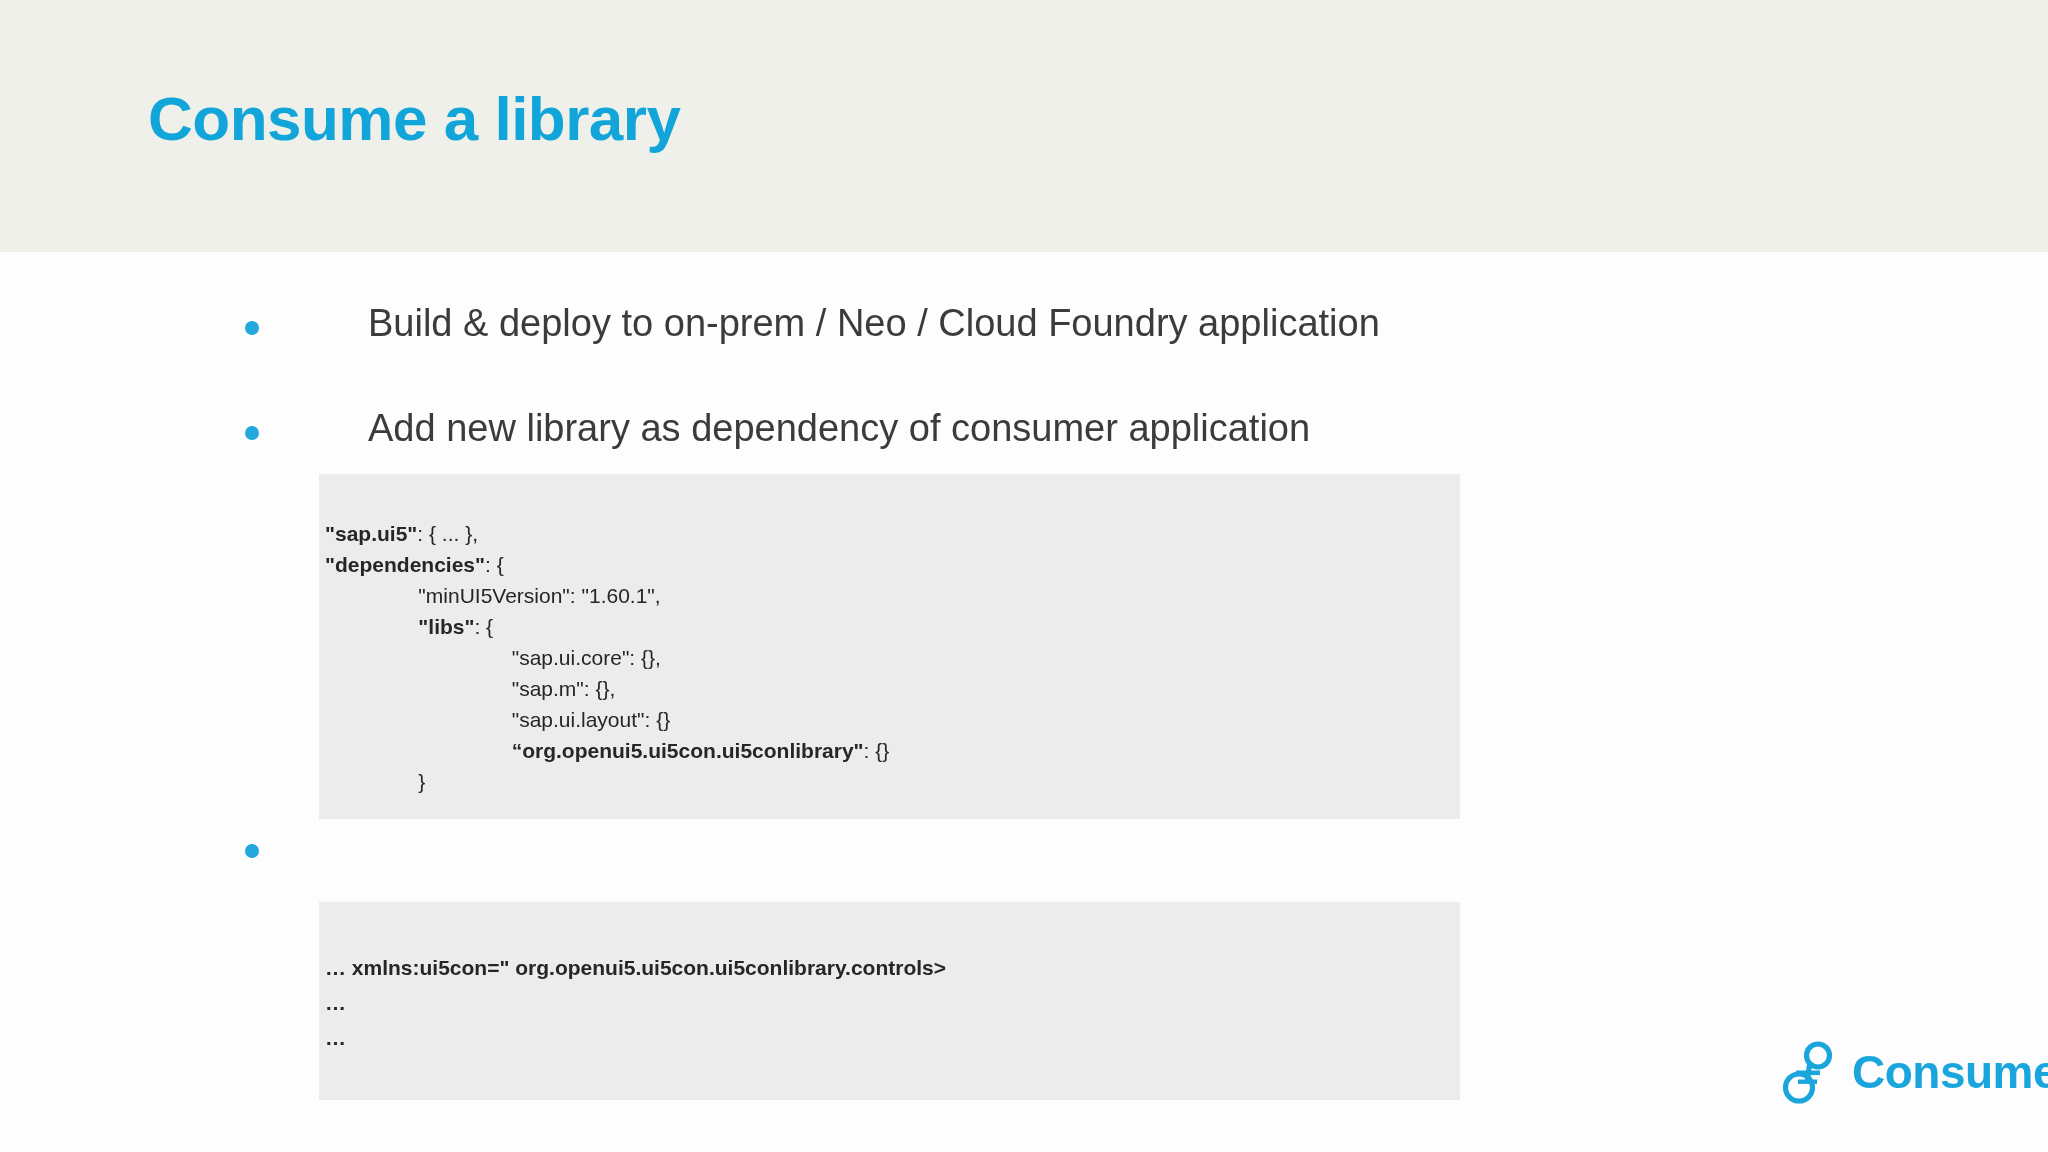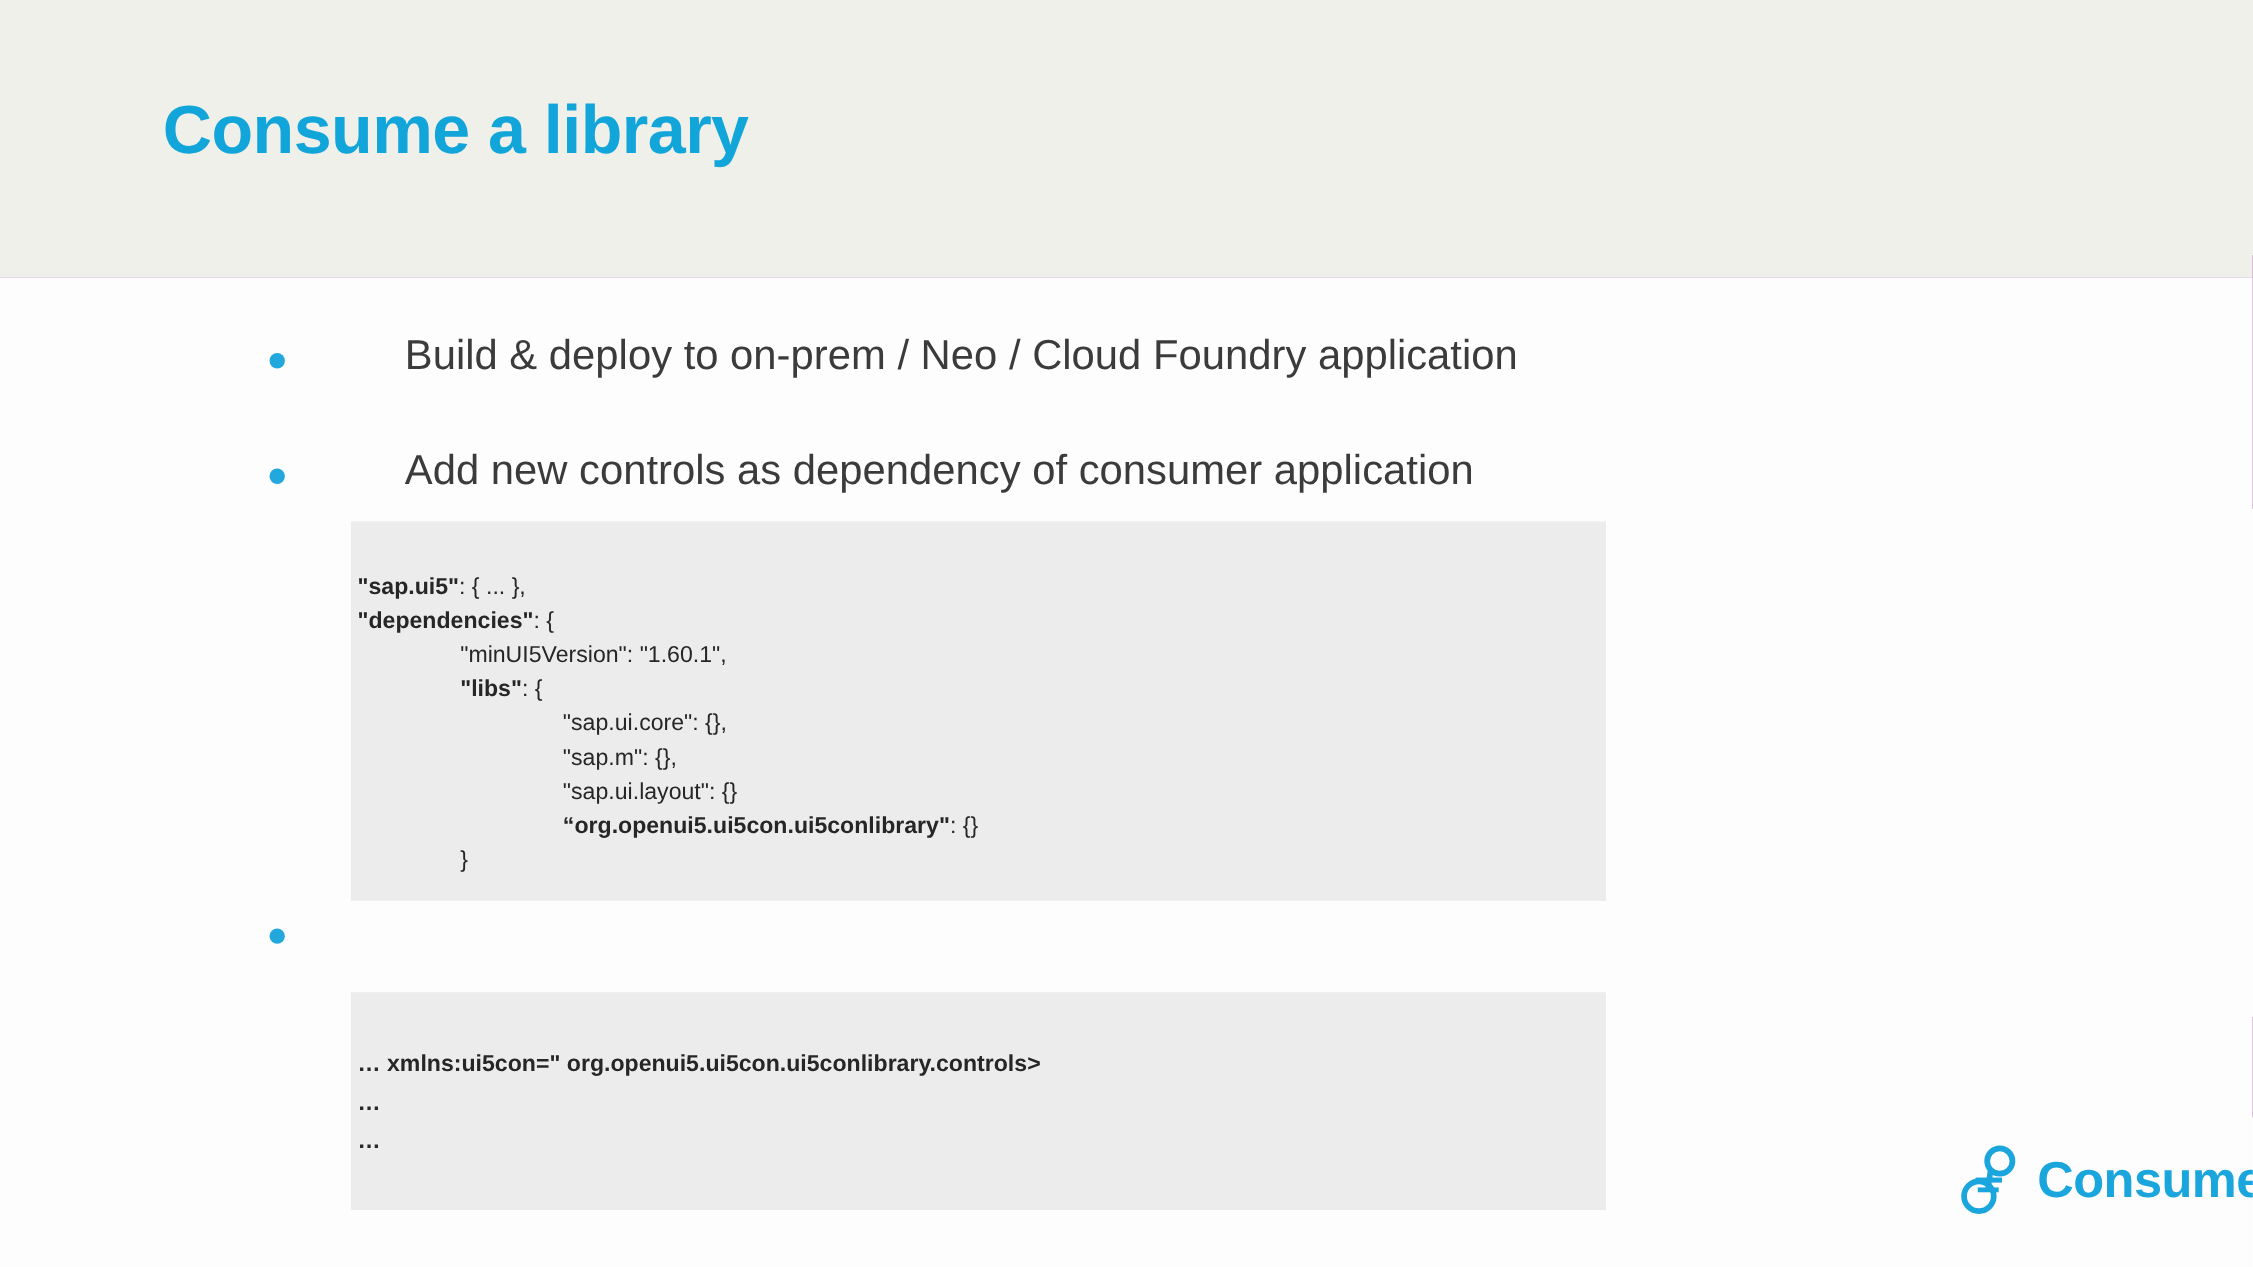--- a/index.html
+++ b/index.html
@@ -12,21 +12,21 @@
 
   body {
     font-family: "Liberation Sans", sans-serif;
     background: #ffffff;
   }
 
   .slide {
     position: relative;
     width: 2048px;
     height: 1016px;
-    background: #701a75;
+    background: #000000;
   }
 
   
   .header-band {
     position: absolute;
     left: 0;
     top: 0;
     width: 2048px;
     height: 252px;
     background: #eff0ea;
@@ -166,21 +166,21 @@
 
   <div class="body-area">
 
     <div class="bullet-row" id="bullet-1">
       <span class="bullet-dot"></span>
       <span class="bullet-text">Build &amp; deploy to on-prem / Neo / Cloud Foundry application</span>
     </div>
 
     <div class="bullet-row" id="bullet-2">
       <span class="bullet-dot"></span>
-      <span class="bullet-text">Add new controls as dependency of consumer application</span>
+      <span class="bullet-text">Add new library as dependency of consumer application</span>
     </div>
 
     <div class="code-block" id="code-block-json">
       <div class="json-lines">
         <span class="code-line"><span class="kb">"sap.ui5"</span><span class="kn">: { ... },</span></span>
         <span class="code-line"><span class="kb">"dependencies"</span><span class="kn">: {</span></span>
         <span class="code-line"><span class="kb"></span><span class="kn">                "minUI5Version": "1.60.1",</span></span>
         <span class="code-line"><span class="kb">                "libs"</span><span class="kn">: {</span></span>
         <span class="code-line"><span class="kb"></span><span class="kn">                                "sap.ui.core": {},</span></span>
         <span class="code-line"><span class="kb"></span><span class="kn">                                "sap.m": {},</span></span>

